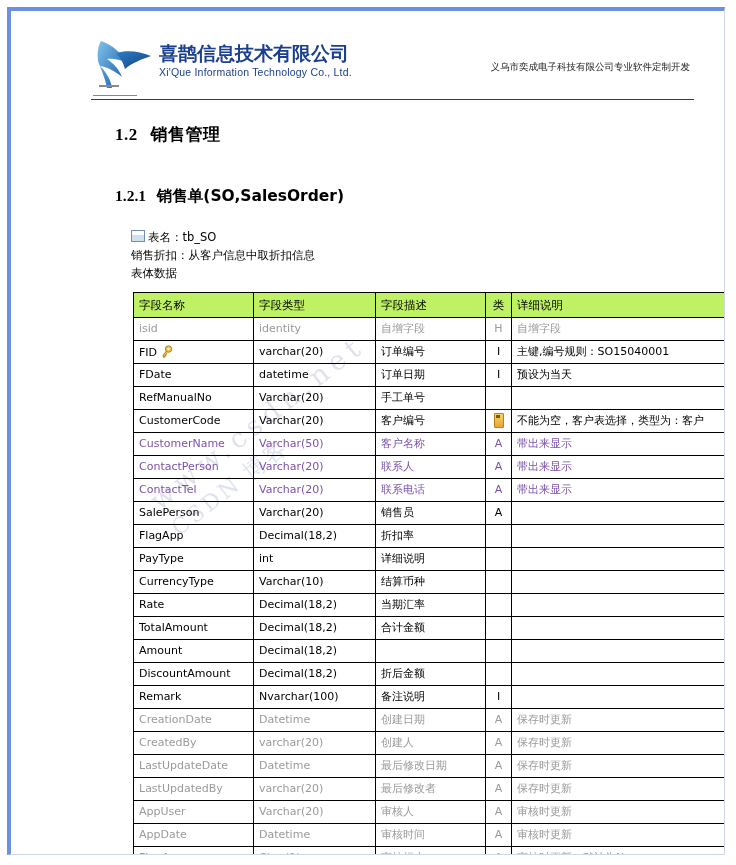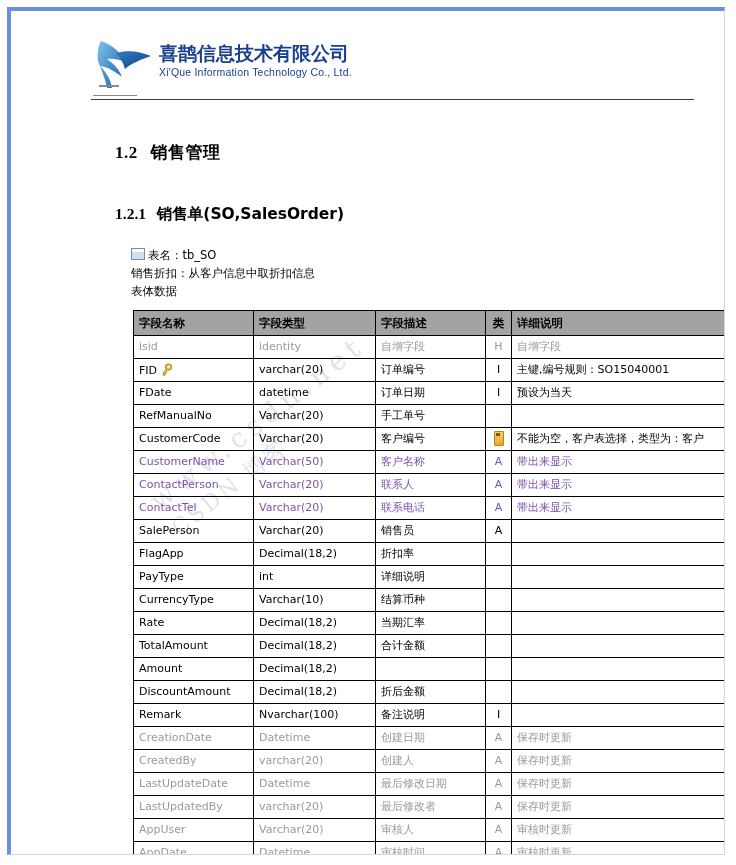--- a/index.html
+++ b/index.html
@@ -134,21 +134,21 @@
     border-top: 1px solid #888;
   }
 
   
   .content { padding: 0 28px 0 22px; position: relative; }
   h2.h-sec {
     font-family: "DejaVu Serif", "Liberation Serif", serif;
     font-size: 17px;
     font-weight: bold;
     color: #000;
-    margin: 48px 0 0 82px;
+    margin: 30px 0 0 82px;
     letter-spacing: 0.5px;
   }
   h3.h-sub {
     font-family: "DejaVu Sans", sans-serif;
     font-size: 15.5px;
     font-weight: bold;
     color: #000;
     margin: 40px 0 0 82px;
     letter-spacing: 0px;
   }
@@ -193,22 +193,22 @@
   table.schema th, table.schema td {
     border: 1px solid #000000;
     padding: 2px 4px 2px 5px;
     vertical-align: middle;
     line-height: 1.35;
     height: 18px;
     word-break: break-all;
     background: transparent;
   }
   table.schema th {
-    background: #a3a3a3;
-    font-weight: bold;
+    background: #bef264;
+    font-weight: normal;
     text-align: left;
     font-size: 11.5px;
     color: #000;
     height: 20px;
   }
   .c1 { width: 110px; }
   .c2 { width: 112px; }
   .c3 { width: 100px; }
   .c4 { width: 25px; text-align: center !important; padding-left: 0 !important; padding-right: 0 !important; }
   .c5 { width: 244px; }
@@ -275,20 +275,21 @@
         <path d="M19 14 C30 11 42 12 54 17 C45 20 35 24 28 30 C26 23 23 18 19 14 Z" fill="url(#bg2)"></path>
         <path d="M2 46 L22 46 L22 48 L2 48 Z" fill="#8a8a8a"></path>
       </svg>
       <div class="logo-text">
         <div class="logo-cn">喜鹊信息技术有限公司</div>
         <div class="logo-en">Xi'Que Information Technology Co., Ltd.</div>
       </div>
     </div>
 
     <div class="header-right">
+      <div class="hr-line2">义乌市奕成电子科技有限公司专业软件定制开发</div>
     </div>
 
     <div class="header-rule-short"></div>
     <div class="header-rule"></div>
   </div>
 
   <div class="content">
 
     <h2 class="h-sec">
       <span class="num">1.2</span>&nbsp;&nbsp;<span>销售管理</span>

